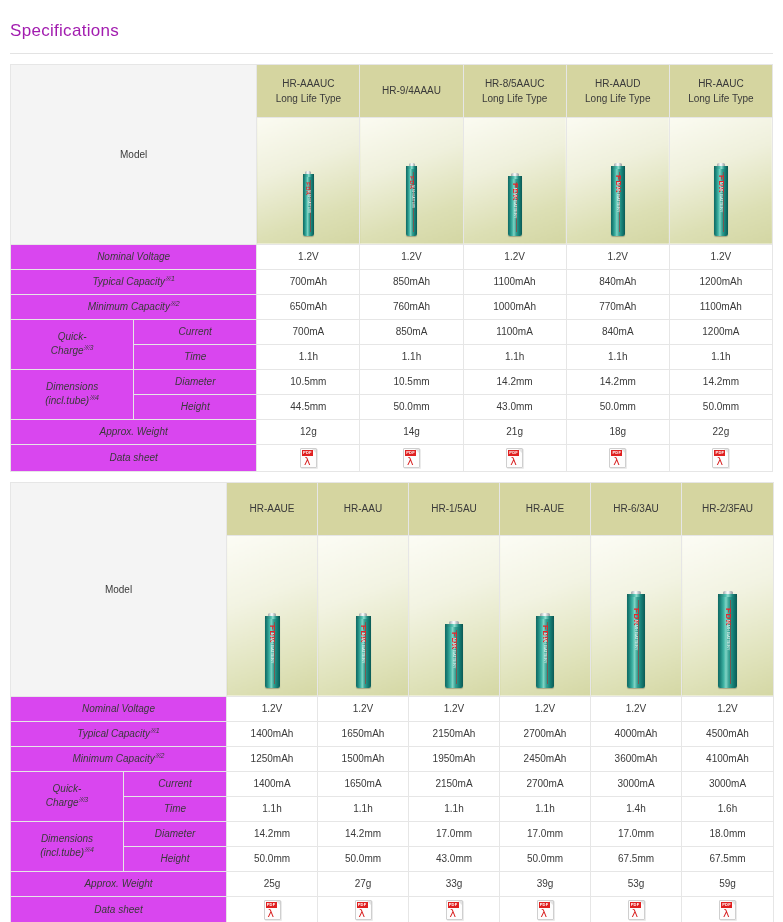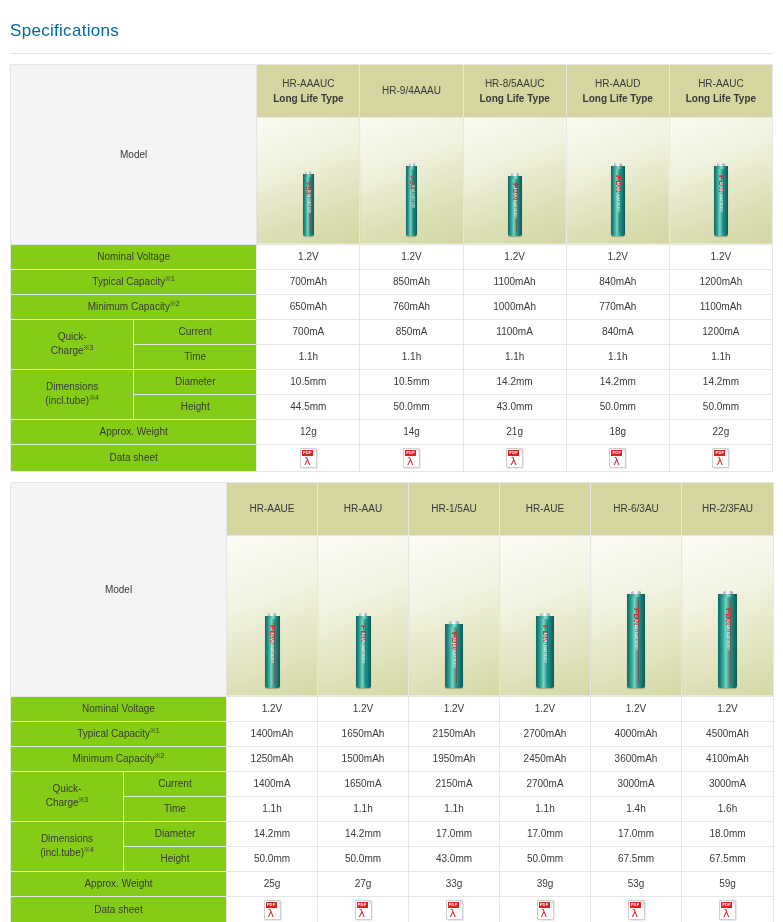--- a/index.html
+++ b/index.html
@@ -13,21 +13,21 @@
     font-family: "Liberation Sans", sans-serif;
     color: #333333;
     overflow: hidden;
   }
   .page { position: relative; width: 783px; height: 922px; }
 
   
   .page-title {
     font-size: 17px;
     font-weight: normal;
-    color: #0369a1;
+    color: #a21caf;
     padding: 10px 0 0 10px;
     letter-spacing: 0.3px;
   }
   .title-rule {
     height: 1px;
     background: #e3e3e3;
     margin: 10px 10px 0 10px;
   }
 
   
@@ -41,44 +41,45 @@
   .spec-table td, .spec-table th {
     border: 1px solid #e6e6e6;
     font-size: 10px;
     font-weight: normal;
     text-align: center;
     vertical-align: middle;
     color: #3a3a3a;
     padding: 0;
   }
   .lbl {
-    background: #84cc16;
+    background: #d946ef;
     height: 24px;
     line-height: 24px;
     white-space: nowrap;
+    font-style: italic;
   }
   .lbl-2line { line-height: 14px; padding: 3px 0; }
   .val {
     background: #ffffff;
     height: 24px;
     line-height: 24px;
     white-space: nowrap;
   }
   sup { font-size: 7px; vertical-align: super; line-height: 0; }
 
   
   .model-head {
     background: #d5d5a0;
     height: 52px;
     line-height: 15px;
     color: #3a3a3a;
     padding: 2px 0;
   }
   .model-head .m-name { display: block; }
-  .model-head .m-sub  { display: block; font-weight: bold; }
+  .model-head .m-sub  { display: block; }
 
   
   .model-label {
     background: #f4f4f4;
     font-size: 12px;
     color: #4a4a4a;
   }
 
   
   .photo-cell {

